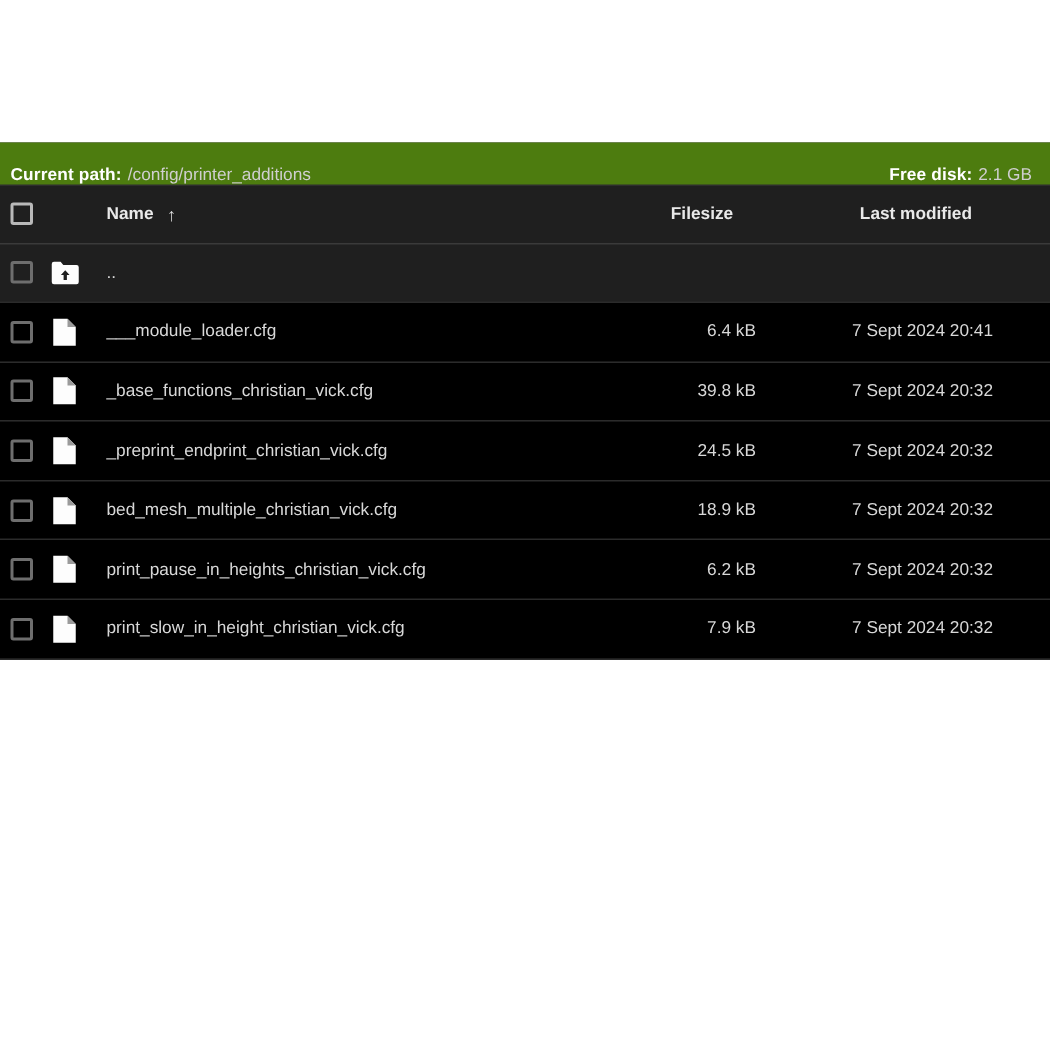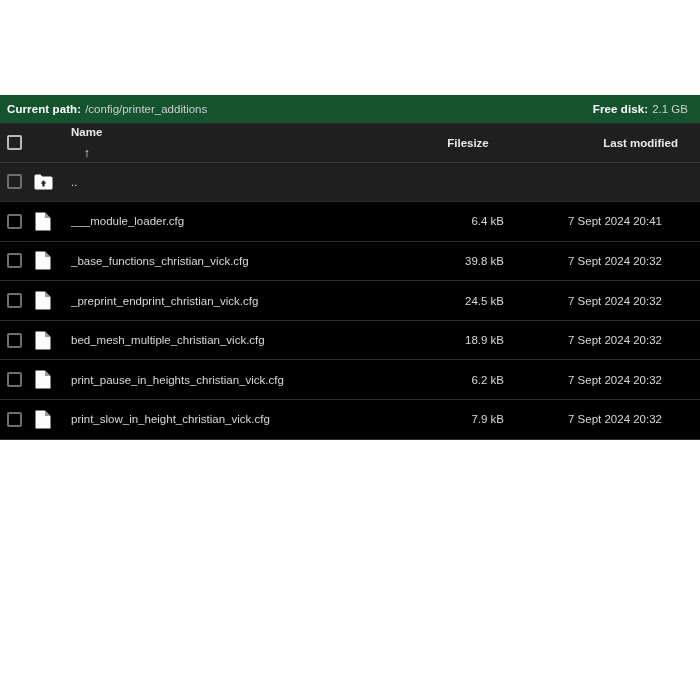--- a/index.html
+++ b/index.html
@@ -26,24 +26,24 @@
     left: 0;
     top: 95px;
     width: 700px;
     background: #1d1d1d;
     color: #d6d6d6;
   }
 
   
   .pathbar {
     height: 29px;
-    background: #14532d;
+    background: #4d7c0f;
     border-bottom: 1px solid #2e2e2e;
     display: flex;
-    align-items: center;
+    align-items: flex-end;
     padding: 0 12px 0 7px;
     font-size: 11.5px;
   }
   .path-left { display: flex; align-items: baseline; gap: 4px; white-space: nowrap; }
   .path-right { margin-left: auto; display: flex; align-items: baseline; gap: 4px; white-space: nowrap; }
   .strong-label {
     font-weight: bold;
     color: #ffffff;
     font-size: 11.5px;
     letter-spacing: .1px;
@@ -70,23 +70,23 @@
     font-size: 11.5px;
     font-weight: bold;
     color: #e9e9e9;
     padding: 0;
     vertical-align: middle;
     text-align: left;
   }
   thead th.th-check { padding-left: 7px; }
   thead th.th-name  { padding-left: 3px; }
   thead th.th-size  { text-align: center; padding-right: 18px; }
-  thead th.th-date  { text-align: right; padding-right: 22px; }
-
-  .name-head { display: inline-flex; align-items: center; gap: 9px; flex-direction: column; }
+  thead th.th-date  { text-align: right; padding-right: 52px; }
+
+  .name-head { display: inline-flex; align-items: center; gap: 9px; }
   .sort-arrow {
     display: inline-block;
     font-size: 12px;
     line-height: 1;
     color: #e4e4e4;
     font-weight: normal;
   }
 
   tbody tr {
     height: 39.6px;

